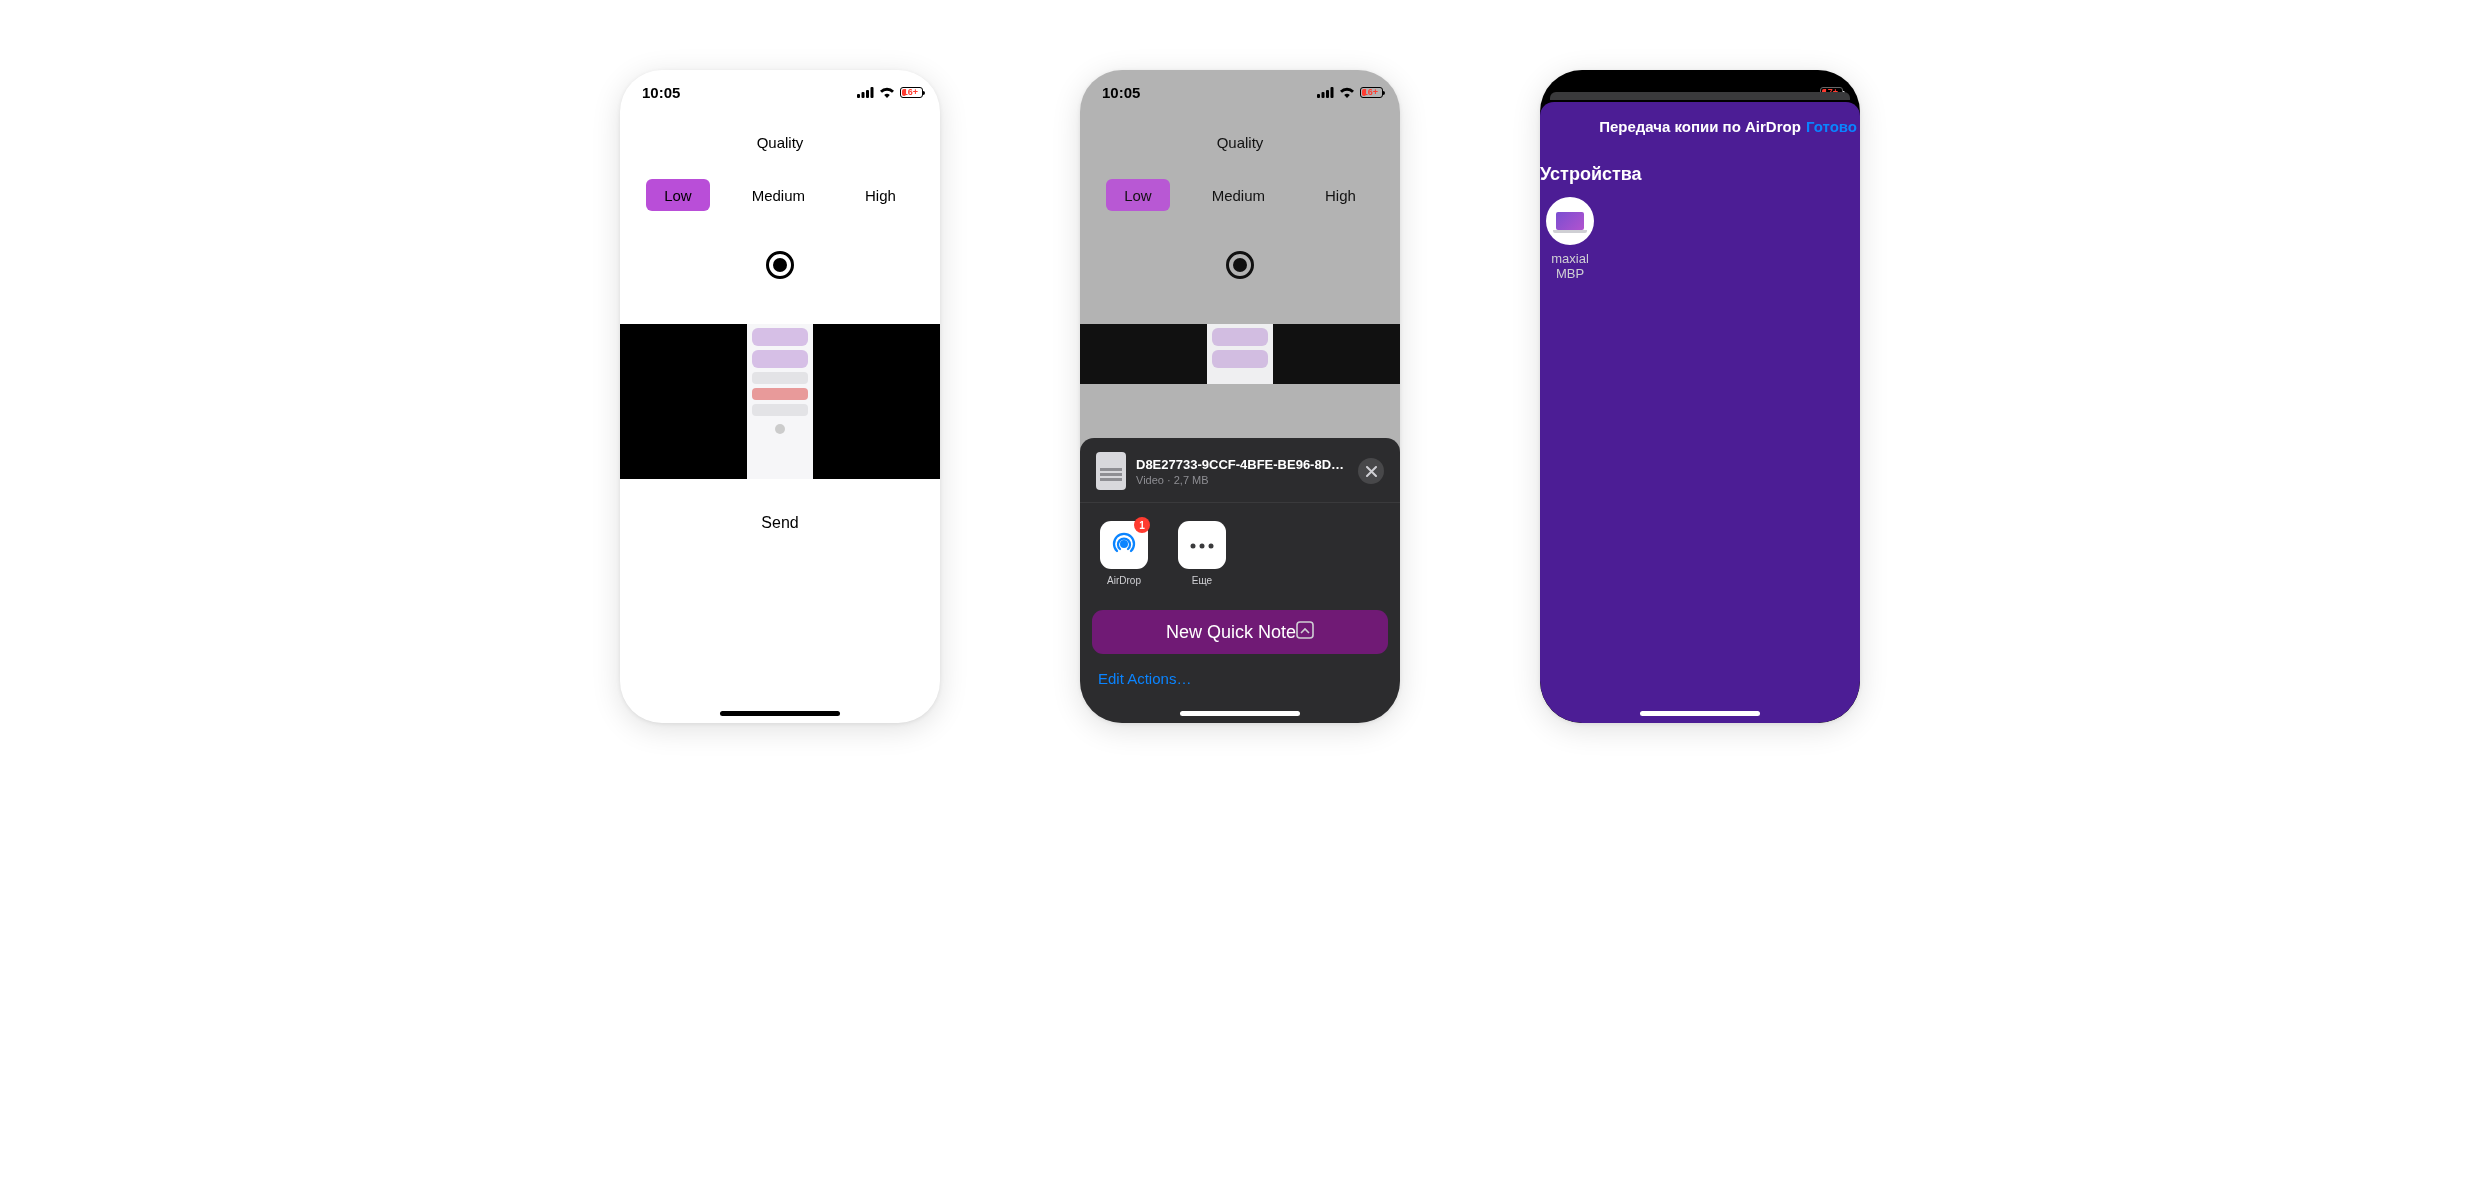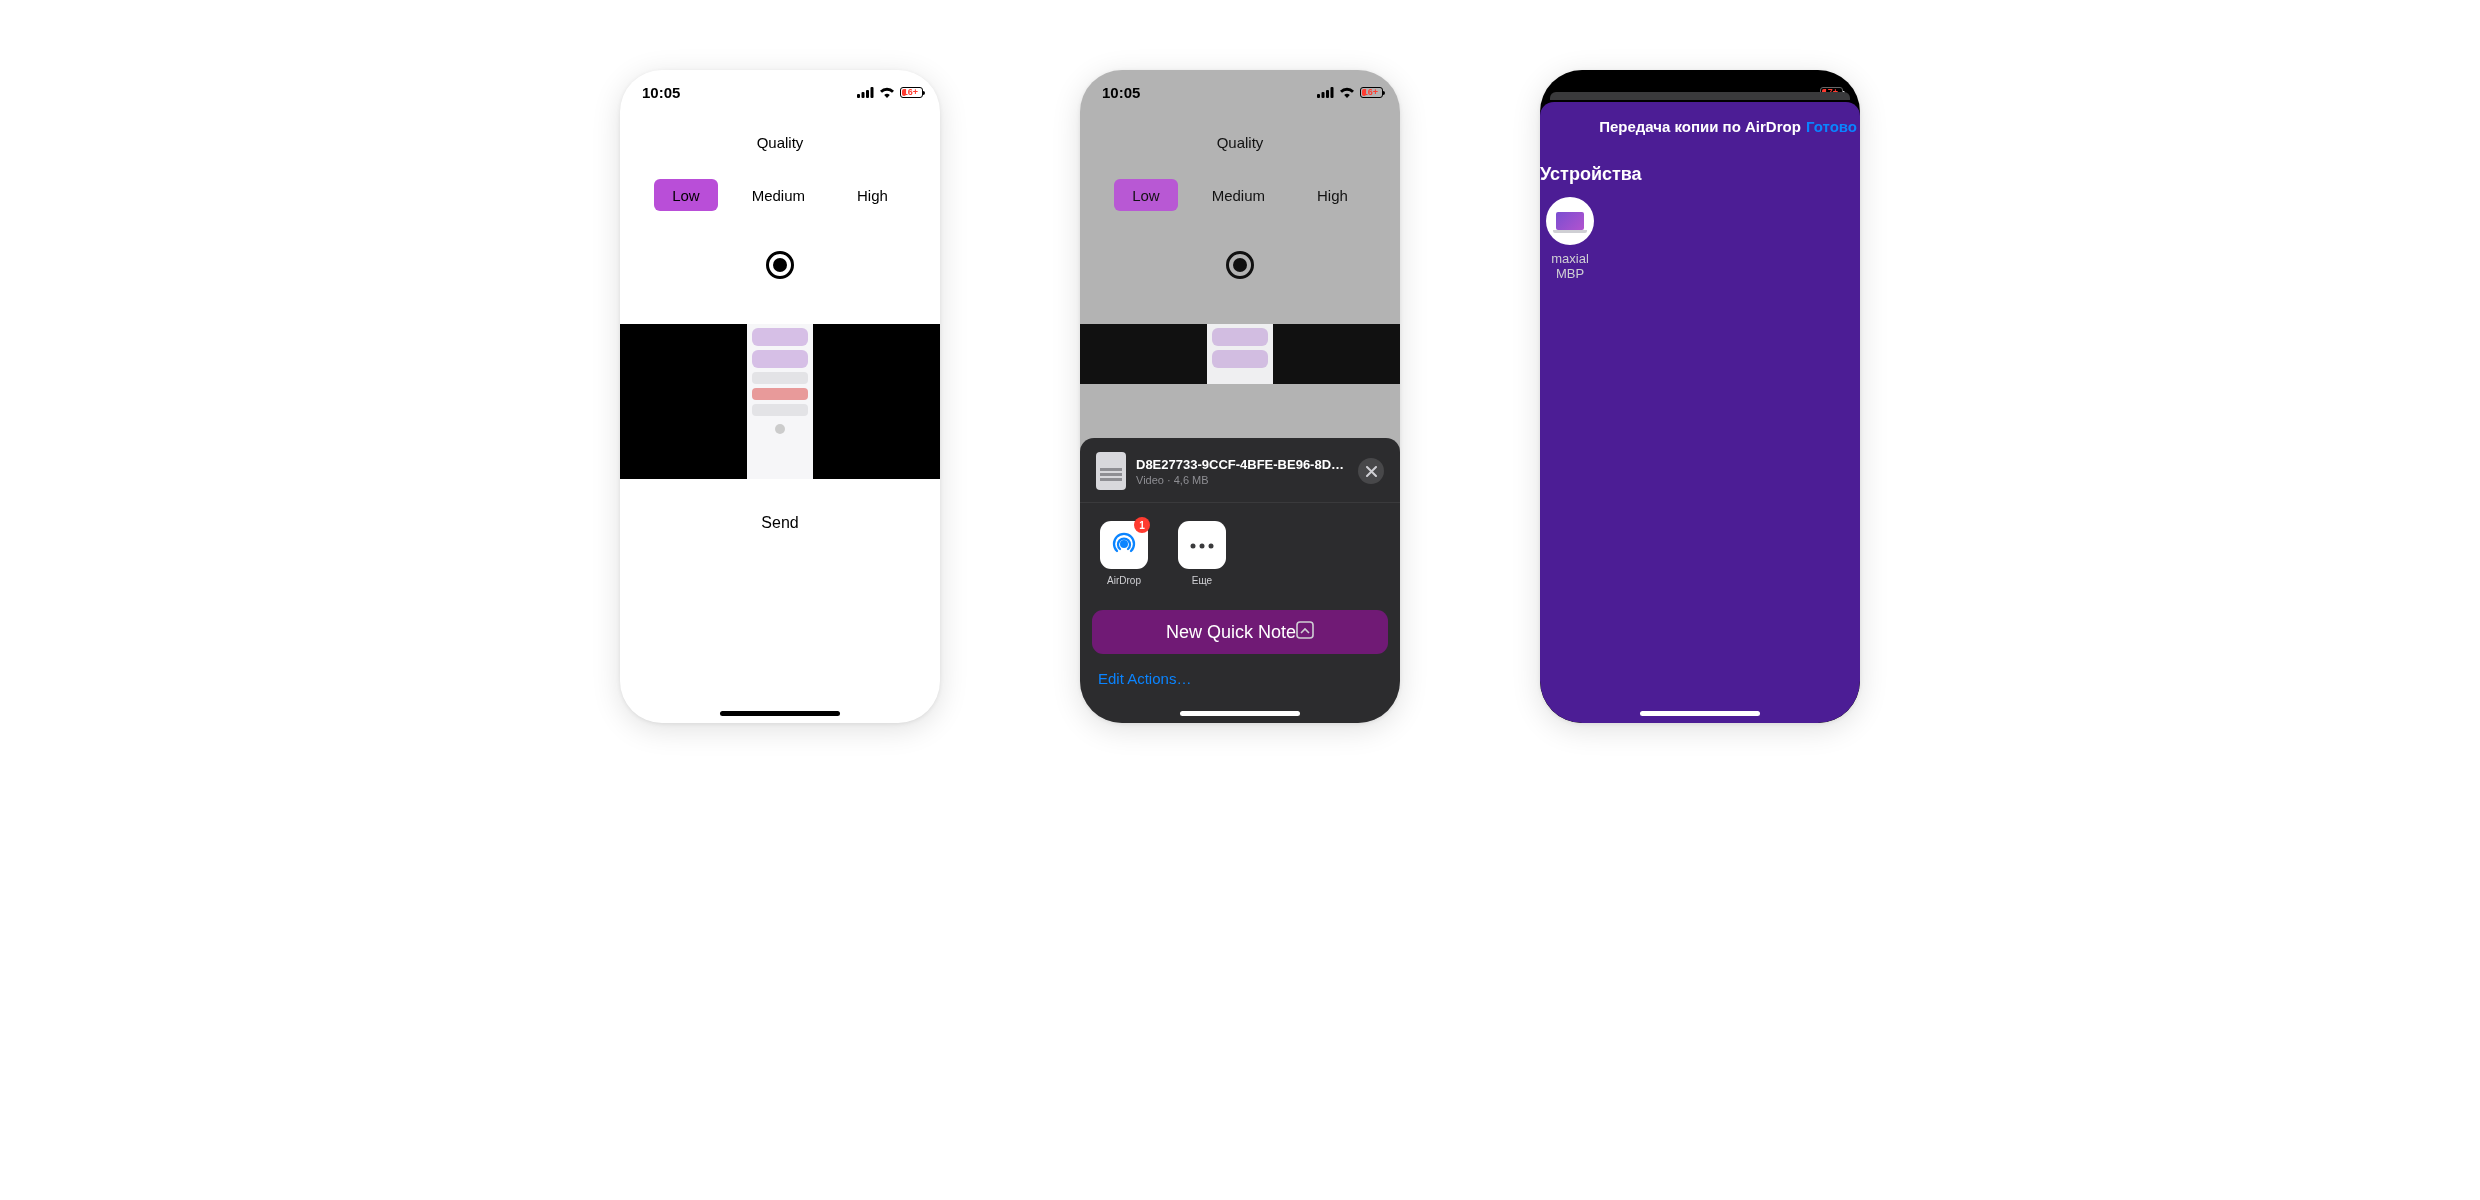--- a/index.html
+++ b/index.html
@@ -52,21 +52,21 @@
   }
   .battery .fill{
     position:absolute; left:1px; top:1px; bottom:1px;
     width:20%; background:#ff3b30; border-radius:2px;
   }
   
   .content { padding-top: 20px; text-align:center; color:#000; }
   .q-title { font-size:15px; font-weight:400; }
   .segment {
     margin: 28px auto 0;
-    display:flex; justify-content:center; gap:16px;
+    display:flex; justify-content:center; gap:24px;
     align-items:center;
   }
   .seg-btn{
     height:32px; padding:0 18px;
     display:flex; align-items:center;
     font-size:15px; border-radius:6px;
   }
   .seg-btn.selected{ background:#b94ed8; color:#000; }
   .record{
     margin:40px auto 0;
@@ -289,21 +289,21 @@
         </div>
       <div class="blk"></div>
     </div>
   </div>
 
   <div class="sheet">
     <div class="sheet-header">
       <div class="file-ico"></div>
       <div class="file-info">
         <div class="file-name">D8E27733-9CCF-4BFE-BE96-8DB…</div>
-        <div class="file-meta">Video · 4,6 MB</div>
+        <div class="file-meta">Video · 2,7 MB</div>
       </div>
       <div class="close-btn">
         <svg viewBox="0 0 11 11">
             <path d="M1 1l9 9M10 1l-9 9" stroke="#cfcfd4" stroke-width="2" stroke-linecap="round"></path>
           </svg>
       </div>
     </div>
 
     <div class="apps">
       <div class="app">

